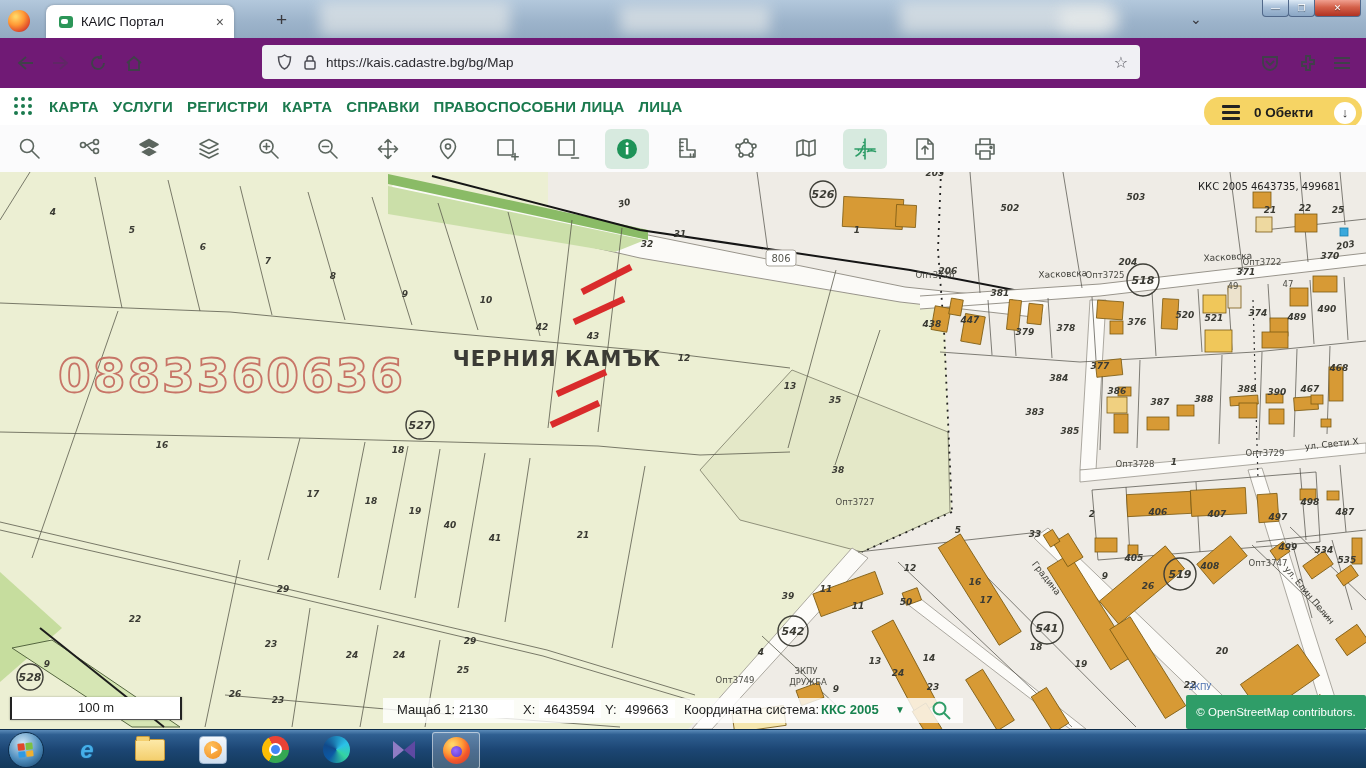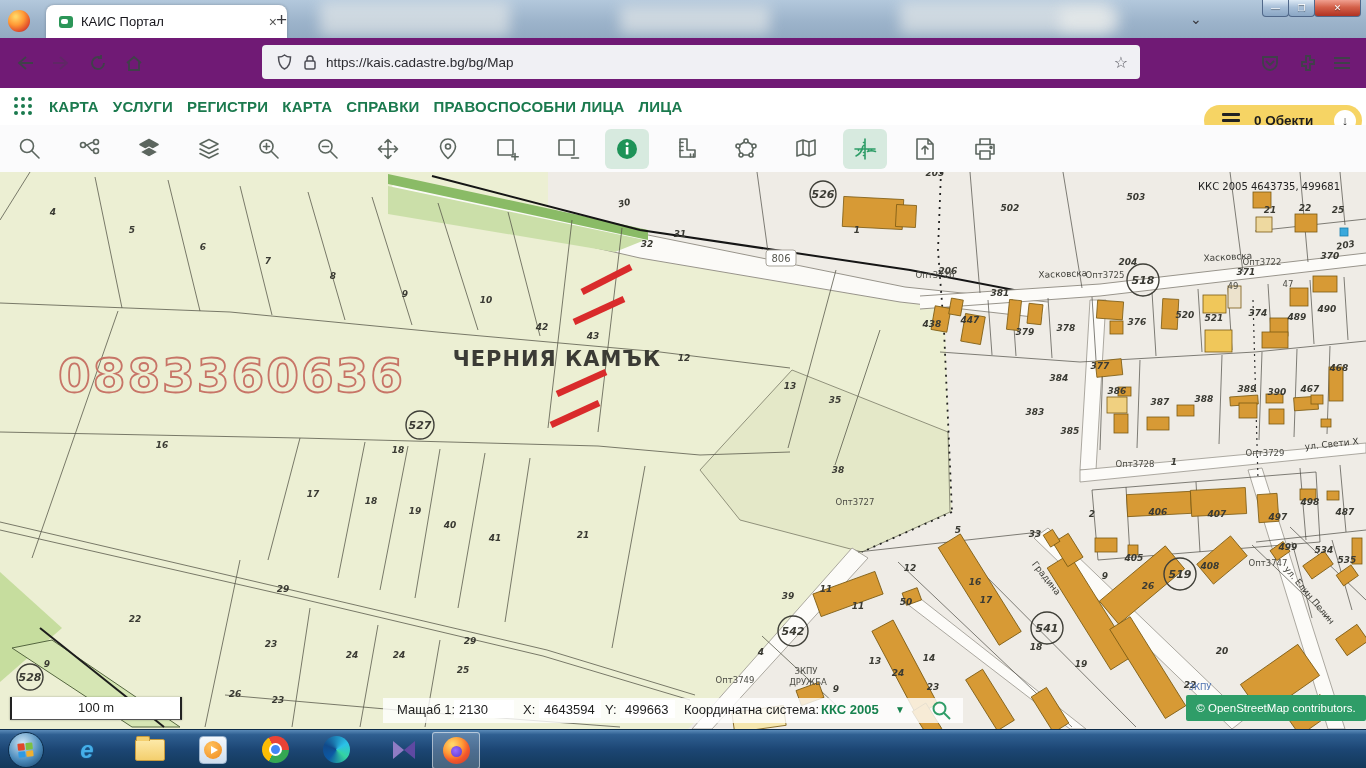--- a/index.html
+++ b/index.html
@@ -4,21 +4,21 @@
 <style>
   html,body{margin:0;padding:0;width:1366px;height:768px;overflow:hidden;
     font-family:"Liberation Sans",sans-serif;background:#9db4cb;position:relative;}
   .abs{position:absolute;}
   
   #titlebar{left:0;top:0;width:1366px;height:38px;
     background:linear-gradient(180deg,#b3c8dc,#9db4cb 55%,#92aac2);overflow:hidden;}
   .blob{position:absolute;filter:blur(7px);opacity:.55;background:#f3f3ef;border-radius:4px;}
   #ff-mini{left:8px;top:10px;width:22px;height:22px;border-radius:50%;
     background:radial-gradient(circle at 35% 30%,#ffd567 5%,#ff9a36 40%,#e2512b 70%,#8c1d3f 100%);}
-  #tab{left:46px;top:5px;width:241px;height:33px;background:#fff;border-radius:8px 8px 0 0;
+  #tab{left:46px;top:5px;width:188px;height:33px;background:#fff;border-radius:8px 8px 0 0;
     display:flex;align-items:center;box-shadow:0 0 3px rgba(0,0,0,.25);}
   #tab-favicon{width:14px;height:12px;border-radius:3px;background:#2c9658;margin:0 8px 0 13px;position:relative;}
   #tab-favicon:after{content:"";position:absolute;left:2px;top:3px;width:7px;height:5px;background:#fff;border-radius:2px;}
   #tab-title{font-size:13px;color:#15141a;flex:1;}
   #tab-close{font-size:14px;color:#555;margin-right:10px;cursor:default;}
   #newtab{left:276px;top:9px;font-size:19px;color:#3a3a3f;}
   #tablist-chevron{left:1190px;top:11px;font-size:14px;color:#3a3a3f;}
   .winbtn{top:0;height:16px;border:1px solid #50688a;border-top:none;border-radius:0 0 4px 4px;
     background:linear-gradient(#dce9f5,#a8bfd8 45%,#8aa6c4);color:#fff;font-size:9px;
     display:flex;align-items:center;justify-content:center;text-shadow:0 1px 1px rgba(0,0,0,.5);}
@@ -33,21 +33,21 @@
   #urlbar svg{stroke:#4d4d55;stroke-width:1.5;fill:none;}
   #url-text{font-size:13.5px;color:#2b2b30;margin-left:9px;flex:1;}
   #star{font-size:16px;color:#56565e;margin-right:12px;}
   
   #menubar{left:0;top:88px;width:1366px;height:37px;background:#fff;display:flex;align-items:center;}
   #appgrid{margin-left:14px;width:22px;height:20px;display:grid;grid-template-columns:repeat(3,5px);
     grid-template-rows:repeat(3,5px);gap:2px;}
   #appgrid i{width:4px;height:4px;border-radius:50%;background:#1b7a4e;}
   .menu-item{font-weight:bold;font-size:15px;color:#1b7a4e;letter-spacing:.2px;margin-left:14px;cursor:pointer;}
   .menu-item:first-of-type{margin-left:13px;}
-  #objects-pill{position:absolute;right:4px;top:17px;height:31px;width:158px;background:#f6d464;border-radius:16px;
+  #objects-pill{position:absolute;right:4px;top:9px;height:31px;width:158px;background:#f6d464;border-radius:16px;
     display:flex;align-items:center;cursor:pointer;}
   #pill-burger{width:18px;margin-left:18px;}
   #pill-burger div{height:3px;background:#222;margin:3px 0;border-radius:1px;}
   #pill-label{font-weight:bold;font-size:13.5px;color:#1d1d1d;margin-left:14px;flex:1;}
   #pill-circle{width:22px;height:22px;background:#fff;border-radius:50%;margin-right:6px;
     display:flex;align-items:center;justify-content:center;font-size:13px;font-weight:bold;color:#222;}
   
   #maptools{left:0;top:125px;width:1366px;height:47px;background:#fbfbfc;border-bottom:1px solid #e3e3e3;display:flex;}
   .tool{width:59.7px;height:47px;display:flex;align-items:center;justify-content:center;cursor:pointer;}
   .tool .pad{width:44px;height:40px;display:flex;align-items:center;justify-content:center;border-radius:6px;}
@@ -59,21 +59,21 @@
   #map svg{display:block;}
   text.ml{font-family:"DejaVu Sans",sans-serif;}
   .num{font-size:9px;font-style:italic;font-weight:bold;fill:#3a3a33;text-anchor:middle;}
   .pt{font-size:8.5px;fill:#4c4c45;text-anchor:middle;}
   .street{font-size:9px;fill:#3d3d37;text-anchor:middle;}
   .blue{font-size:8.5px;fill:#4a6fae;text-anchor:middle;}
   .cnum{font-size:11px;font-weight:bold;font-style:italic;fill:#3a3a33;text-anchor:middle;}
   #scalebar{left:10px;top:697px;width:168px;height:22px;background:#fff;border-left:2px solid #222;
     border-right:2px solid #222;border-bottom:1px solid #555;box-shadow:0 0 2px rgba(0,0,0,.3);
     font-size:13px;color:#222;text-align:center;line-height:22px;}
-  #osm{left:1186px;top:695px;width:180px;height:26px;background:#2f9d68;color:#fff;font-size:11.5px;
+  #osm{left:1186px;top:695px;width:180px;height:34px;background:#2f9d68;color:#fff;font-size:11.5px;
     display:flex;align-items:center;justify-content:center;border-radius:2px;}
   #statusbar{left:383px;top:698px;width:580px;height:25px;background:rgba(255,255,255,.8);font-size:13px;color:#1e1e1e;}
   #statusbar .sb{position:absolute;top:4px;}
   .sbox{background:#fff;height:17px;line-height:17px;padding:1px 5px 0 5px;top:2px !important;}
   #crs-value{color:#17824e;font-weight:bold;}
   #crs-caret{color:#17824e;font-size:10px;}
   #sb-search svg{stroke:#2f9d68;stroke-width:2;fill:none;}
   
   #taskbar{left:0;top:729px;width:1366px;height:39px;border-top:1px solid #0c2b4a;
     background:linear-gradient(180deg,#5a8ab8,#2f5f91 12%,#1c4674 50%,#123858 100%);}

